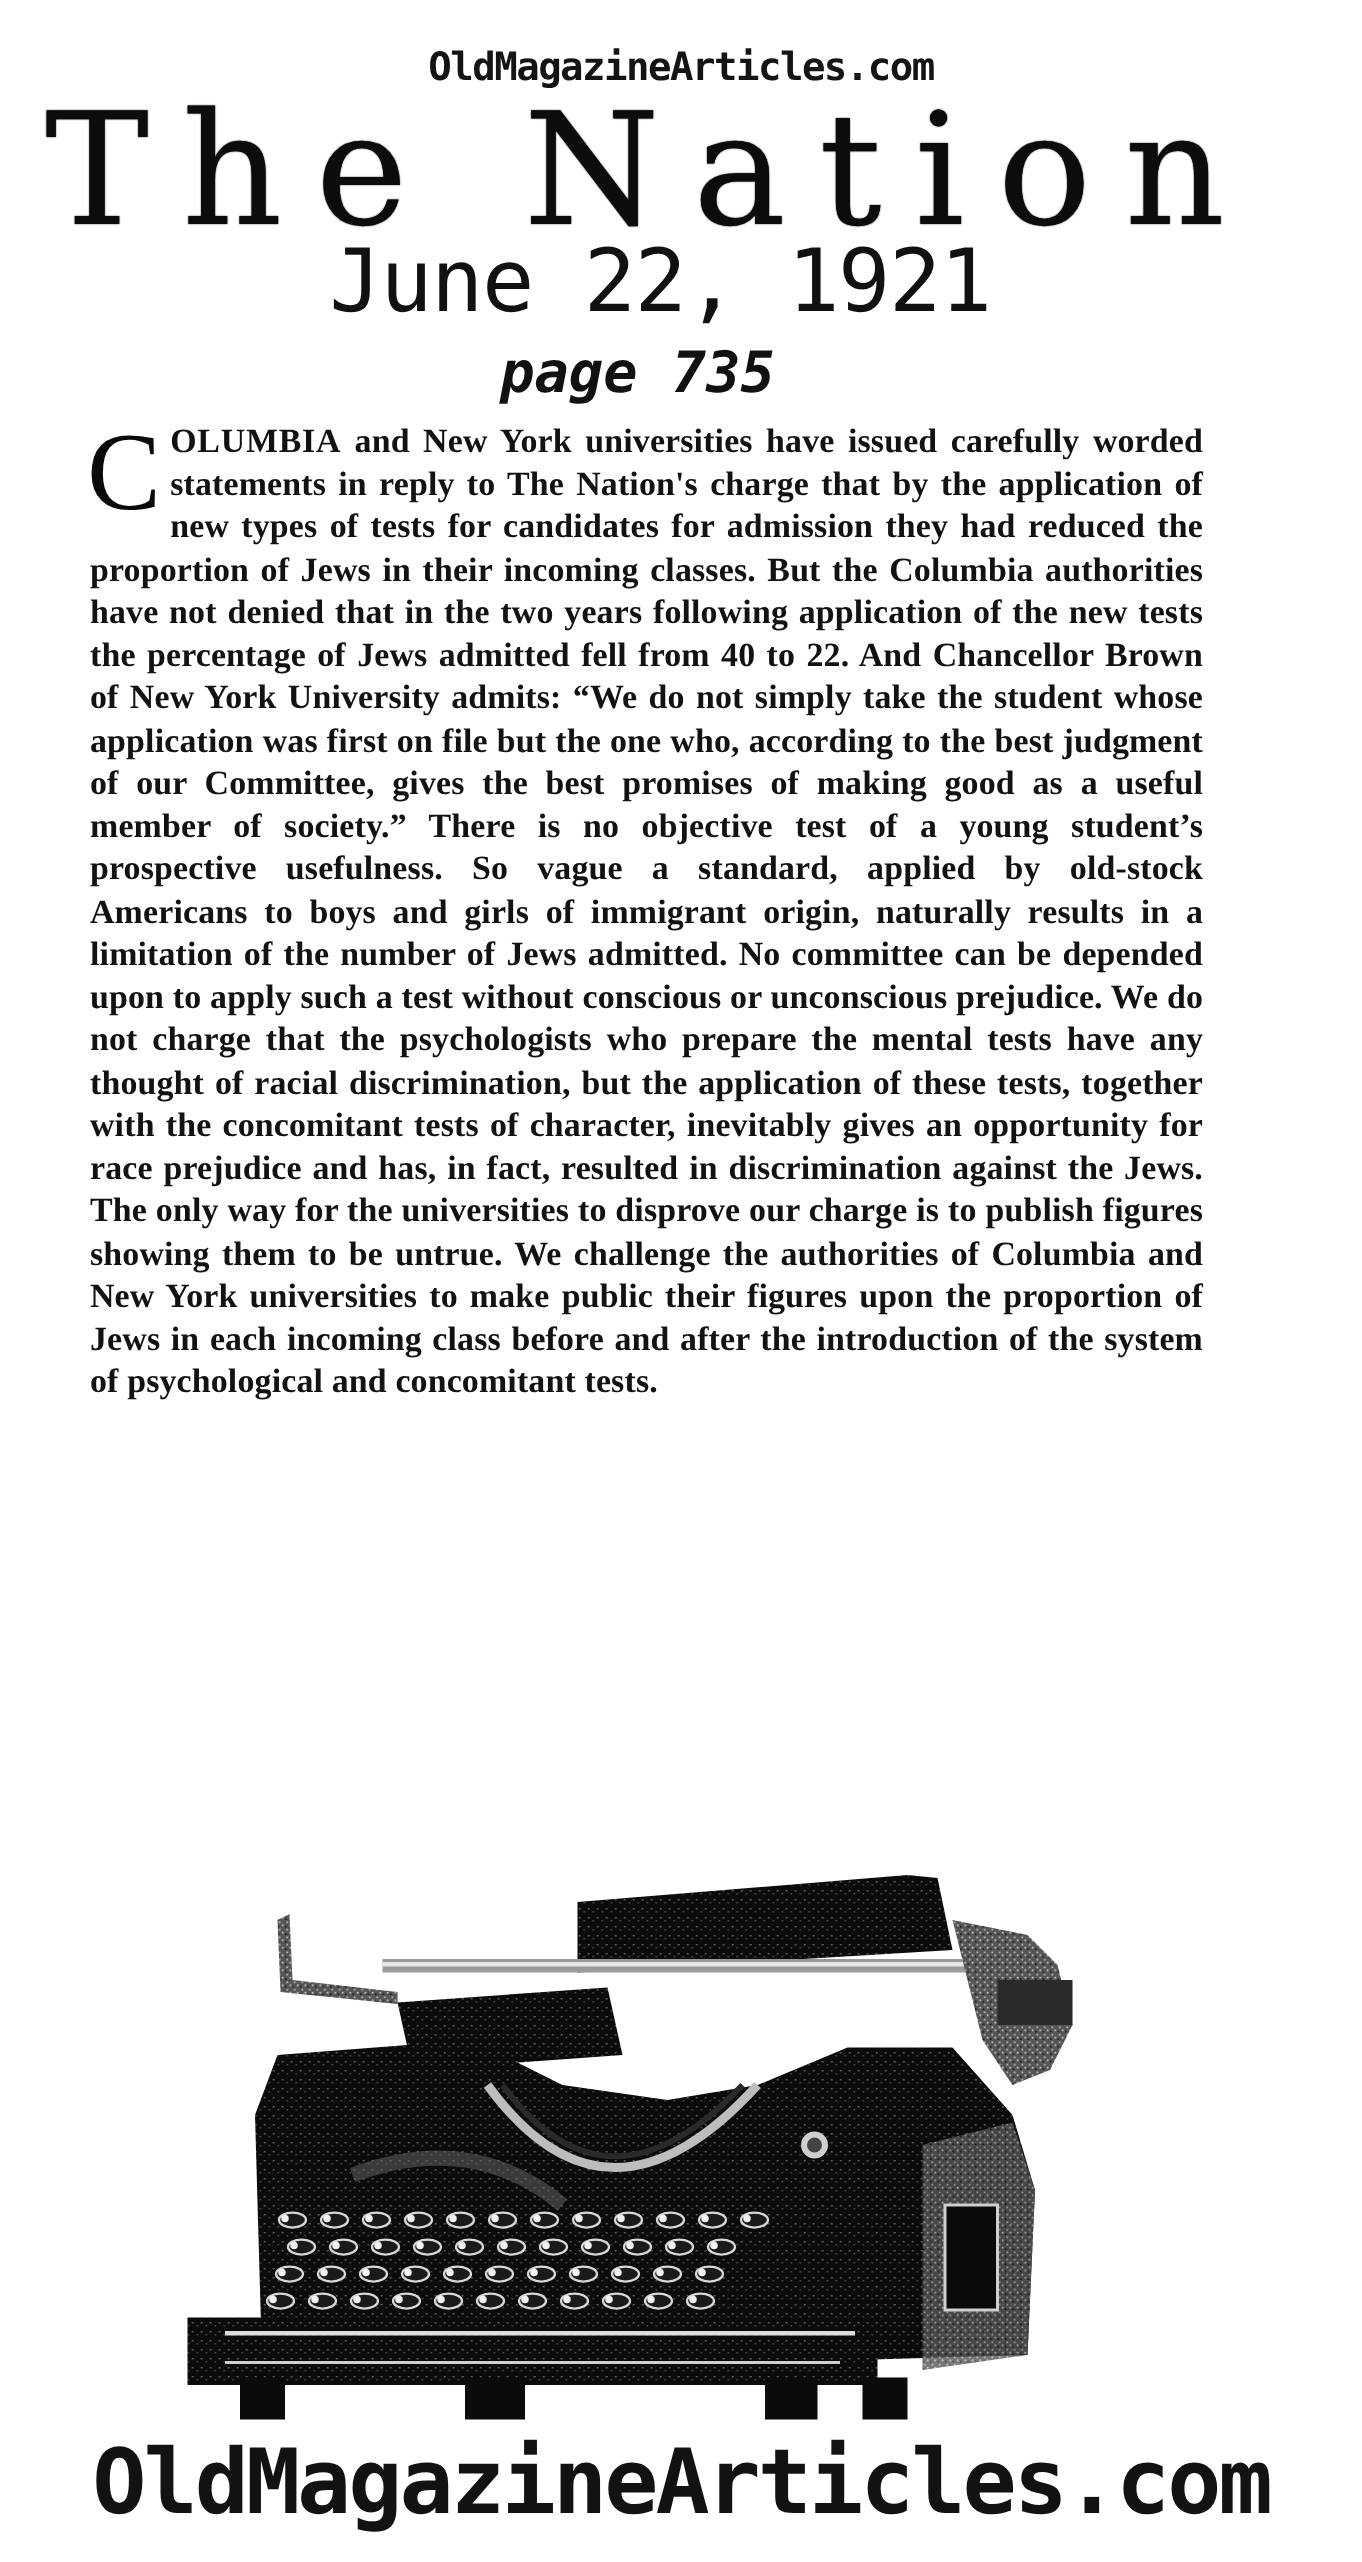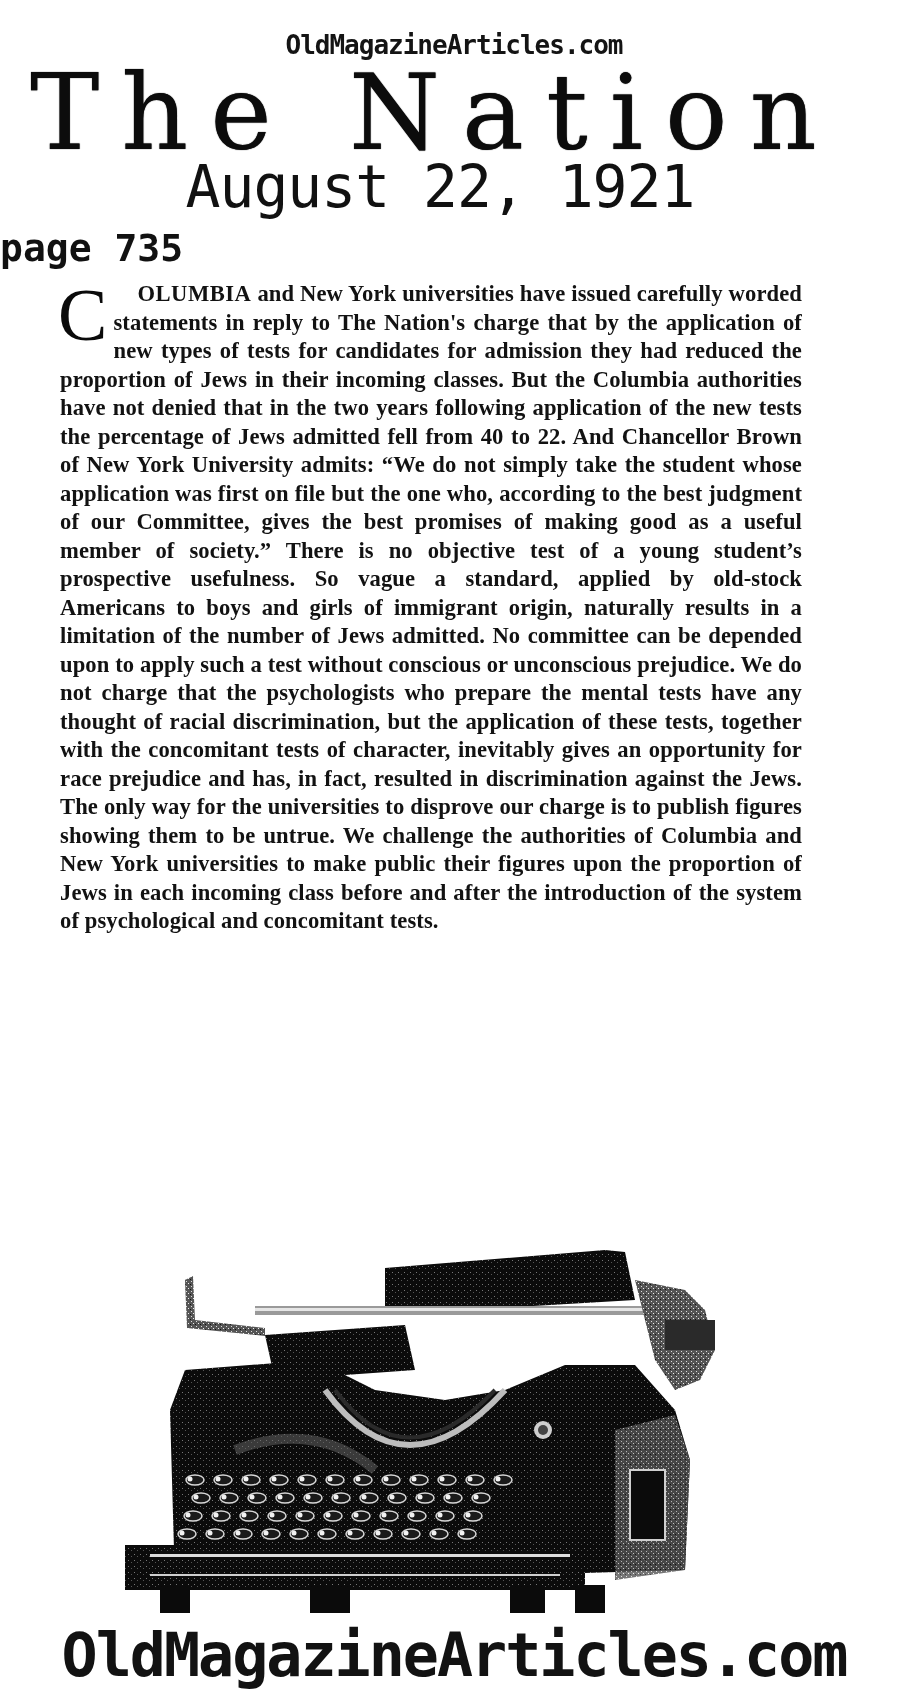--- a/index.html
+++ b/index.html
@@ -16,56 +16,56 @@
     letter-spacing: 22px; white-space: nowrap; color: #0c0c0c;
     text-shadow: 0 0 1px #000;
   }
   .date {
     position: absolute; top: 152px; left: 0; width: 880px; text-align: center;
     font-family: "DejaVu Sans Mono", "Liberation Mono", monospace;
     font-size: 58px; line-height: 70px; font-weight: normal; color: #111;
     letter-spacing: -1px;
   }
   .page {
-    position: absolute; top: 222px; left: 0; width: 850px; 
-    font-family: "DejaVu Sans Mono", "Liberation Mono", monospace;
-    font-size: 38px; line-height: 52px; font-weight: bold; color: #111;
+    position: absolute; top: 222px; left: 0; width: 850px; text-align: center;
+    font-family: "DejaVu Sans Mono", "Liberation Mono", monospace;
+    font-size: 38px; line-height: 52px; font-weight: bold; color: #111; font-style: italic;
   }
   .article {
     position: absolute; top: 280px; left: 60px; width: 742px;
     font-family: "Liberation Serif", "DejaVu Serif", serif;
     font-size: 22.6px; line-height: 28.5px; font-weight: bold;
     text-align: justify; color: #121212; letter-spacing: 0.1px;
     hyphens: manual;
   }
   .dropcap {
     float: left; font-family: "Liberation Serif", "DejaVu Serif", serif;
     font-size: 74px; line-height: 58px; font-weight: normal;
     margin: 6px 6px 0 -2px; color: #0a0a0a;
   }
-  .smallcaps { letter-spacing: 0.5px; margin-left: 24px; }
+  .smallcaps { letter-spacing: 0.5px; }
   .ital { }
   .typewriter {
     position: absolute; top: 1240px; left: 115px; width: 700px; height: 375px;
   }
   .wm-bottom {
     position: absolute; top: 1612px; left: 0; width: 908px; text-align: center;
     font-family: "DejaVu Sans Mono", "Liberation Mono", monospace;
     font-size: 60px; line-height: 86px; font-weight: bold; letter-spacing: -2px;
     color: #121212;
   }
 </style>
 </head>
 <body>
 
 <div class="wm-top">OldMagazineArticles.com</div>
 
 <div class="masthead">The Nation</div>
 
-<div class="date">August 22, 1921</div>
+<div class="date">June 22, 1921</div>
 
 <div class="page">page 735</div>
 
 <div class="article">
   <span class="dropcap">C</span><span class="smallcaps">OLUMBIA</span><span> and New York universities have issued carefully worded statements in reply to </span><span class="ital">The Nation's</span><span> charge that by the application of new types of tests for candidates for admission they had reduced the proportion of Jews in their incoming classes.  But the Columbia au­thorities have not denied that in the two years following application of the new tests the percentage of Jews ad­mitted fell from 40 to 22.  And Chancellor Brown of New York University admits: “We do not simply take the stu­dent whose application was first on file but the one who, according to the best judgment of our Committee, gives the best promises of making good as a useful member of so­ciety.”  There is no objective test of a young student’s prospective usefulness.  So vague a standard, applied by old-stock Americans to boys and girls of immigrant origin, naturally results in a limitation of the number of Jews admitted.  No committee can be depended upon to apply such a test without conscious or unconscious prejudice.  We do not charge that the psychologists who prepare the mental tests have any thought of racial discrimination, but the application of these tests, together with the concomitant tests of character, inevitably gives an opportunity for race prejudice and has, in fact, resulted in discrimination against the Jews.  The only way for the universities to disprove our charge is to publish figures showing them to be untrue.  We challenge the authorities of Columbia and New York universities to make public their figures upon the proportion of Jews in each incoming class before and after the introduction of the system of psychological and concomitant tests.</span>
 </div>
 
 <svg class="typewriter" viewBox="0 0 700 375" xmlns="http://www.w3.org/2000/svg">
   <defs>
     <pattern id="speck" width="6" height="6" patternUnits="userSpaceOnUse">

